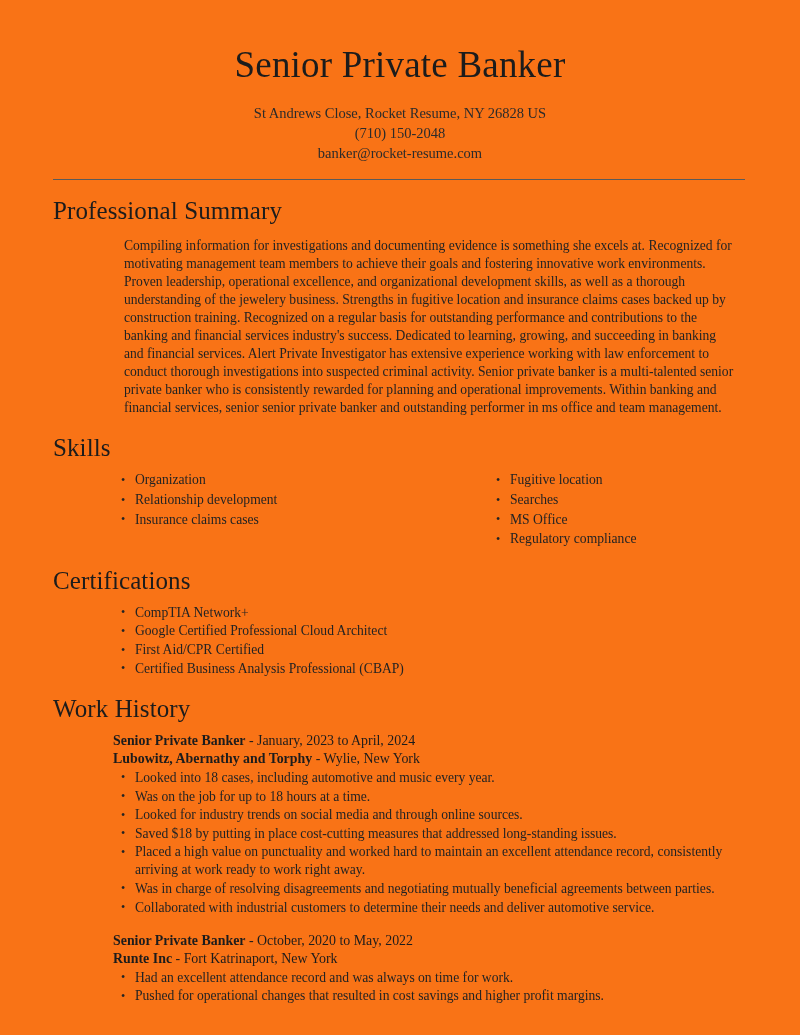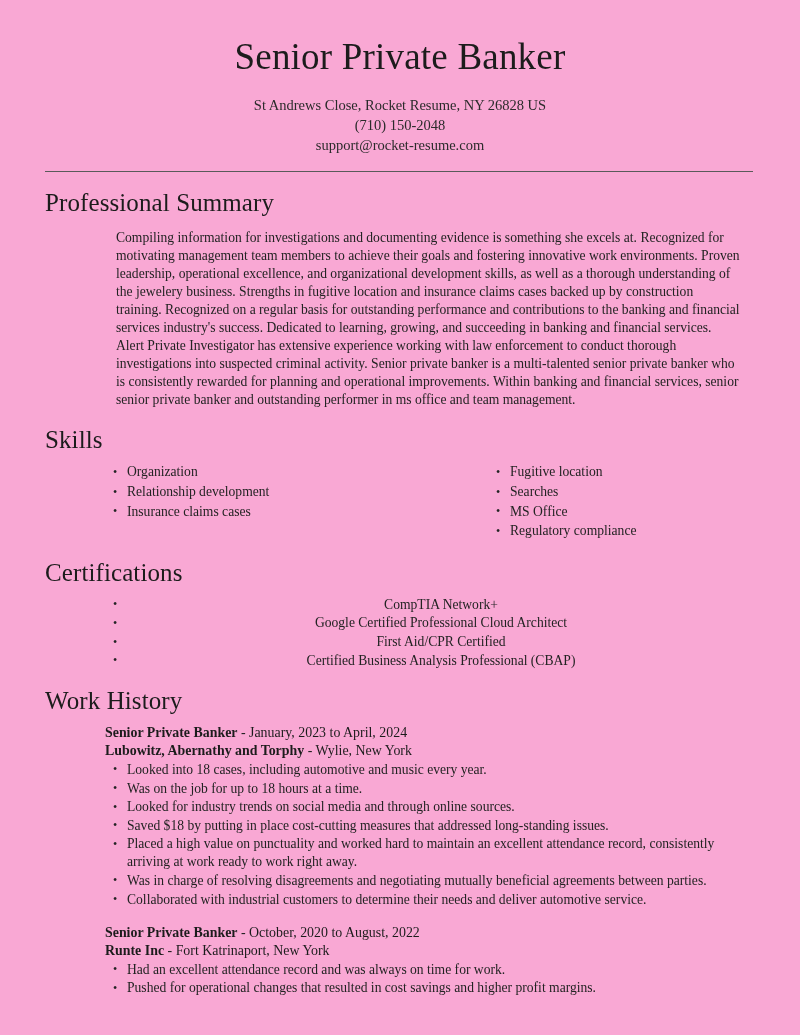--- a/index.html
+++ b/index.html
@@ -12,23 +12,23 @@
     height: 1035px;
     overflow: hidden;
     font-family: "Liberation Serif", "DejaVu Serif", serif;
     color: #232323;
     -webkit-font-smoothing: antialiased;
   }
   .page {
     width: 800px;
     height: 1035px;
     box-sizing: border-box;
-    padding: 0;
+    padding: 8px;
     position: relative;
-    background: #f9a8d4;
+    background: #f97316;
   }
 
   
   .header {
     text-align: center;
     padding-top: 36px;
   }
   .name-title {
     font-size: 37px;
     font-weight: 400;
@@ -106,21 +106,21 @@
   }
   .skills-col {
     width: 50%;
     box-sizing: border-box;
   }
   .skills-col.col-2 {
     padding-left: 58px;
   }
   .skills-grid ul.bullets > li { margin-bottom: 1.5px; }
 
-  .certs { margin-left: 60px; text-align: center; }
+  .certs { margin-left: 60px; }
   .certs ul.bullets > li { margin-bottom: 0.5px; }
 
   
   .jobs { margin-left: 60px; }
   .job { margin-bottom: 0; }
   .job + .job { margin-top: 15px; }
   .job-heading {
     font-size: 13.9px;
     line-height: 18.6px;
     color: #1c1c1c;
@@ -140,21 +140,21 @@
 </style>
 </head>
 <body>
 
 <div class="page">
 
   <div class="header">
     <h1 class="name-title">Senior Private Banker</h1>
     <p class="contact-line">St Andrews Close, Rocket Resume, NY 26828 US</p>
     <p class="contact-line">(710) 150-2048</p>
-    <p class="contact-line">support@rocket-resume.com</p>
+    <p class="contact-line">banker@rocket-resume.com</p>
   </div>
 
   <div class="divider"></div>
 
   <div class="section">
     <h2 class="section-title">Professional Summary</h2>
     <div class="body-indent">
       <p class="summary-text">Compiling information for investigations and documenting evidence is something she excels at. Recognized for motivating management team members to achieve their goals and fostering innovative work environments. Proven leadership, operational excellence, and organizational development skills, as well as a thorough understanding of the jewelery business. Strengths in fugitive location and insurance claims cases backed up by construction training. Recognized on a regular basis for outstanding performance and contributions to the banking and financial services industry's success. Dedicated to learning, growing, and succeeding in banking and financial services. Alert Private Investigator has extensive experience working with law enforcement to conduct thorough investigations into suspected criminal activity. Senior private banker is a multi-talented senior private banker who is consistently rewarded for planning and operational improvements. Within banking and financial services, senior senior private banker and outstanding performer in ms office and team management.</p>
     </div>
   </div>
@@ -202,21 +202,21 @@
             <li>Looked into 18 cases, including automotive and music every year.</li>
             <li>Was on the job for up to 18 hours at a time.</li>
             <li>Looked for industry trends on social media and through online sources.</li>
             <li>Saved $18 by putting in place cost-cutting measures that addressed long-standing issues.</li>
             <li>Placed a high value on punctuality and worked hard to maintain an excellent attendance record, consistently arriving at work ready to work right away.</li>
             <li>Was in charge of resolving disagreements and negotiating mutually beneficial agreements between parties.</li>
             <li>Collaborated with industrial customers to determine their needs and deliver automotive service.</li>
           </ul>
         </div>
         <div class="job">
-          <p class="job-heading"><span class="strong">Senior Private Banker</span><span class="sep"> - </span><span class="meta">October, 2020 to August, 2022</span></p>
+          <p class="job-heading"><span class="strong">Senior Private Banker</span><span class="sep"> - </span><span class="meta">October, 2020 to May, 2022</span></p>
           <p class="job-heading"><span class="strong">Runte Inc</span><span class="sep"> - </span><span class="meta">Fort Katrinaport, New York</span></p>
           <ul class="bullets job-bullets">
             <li>Had an excellent attendance record and was always on time for work.</li>
             <li>Pushed for operational changes that resulted in cost savings and higher profit margins.</li>
           </ul>
         </div>
       </div>
   </div>
 
 </div>

